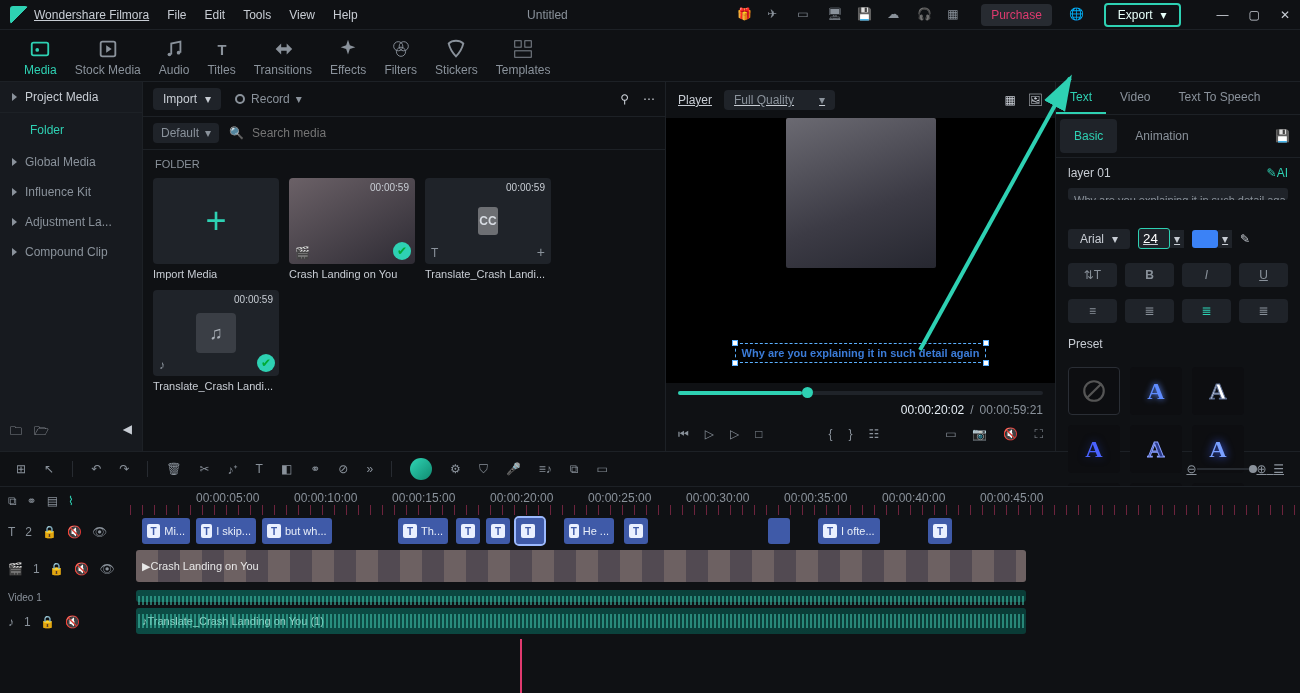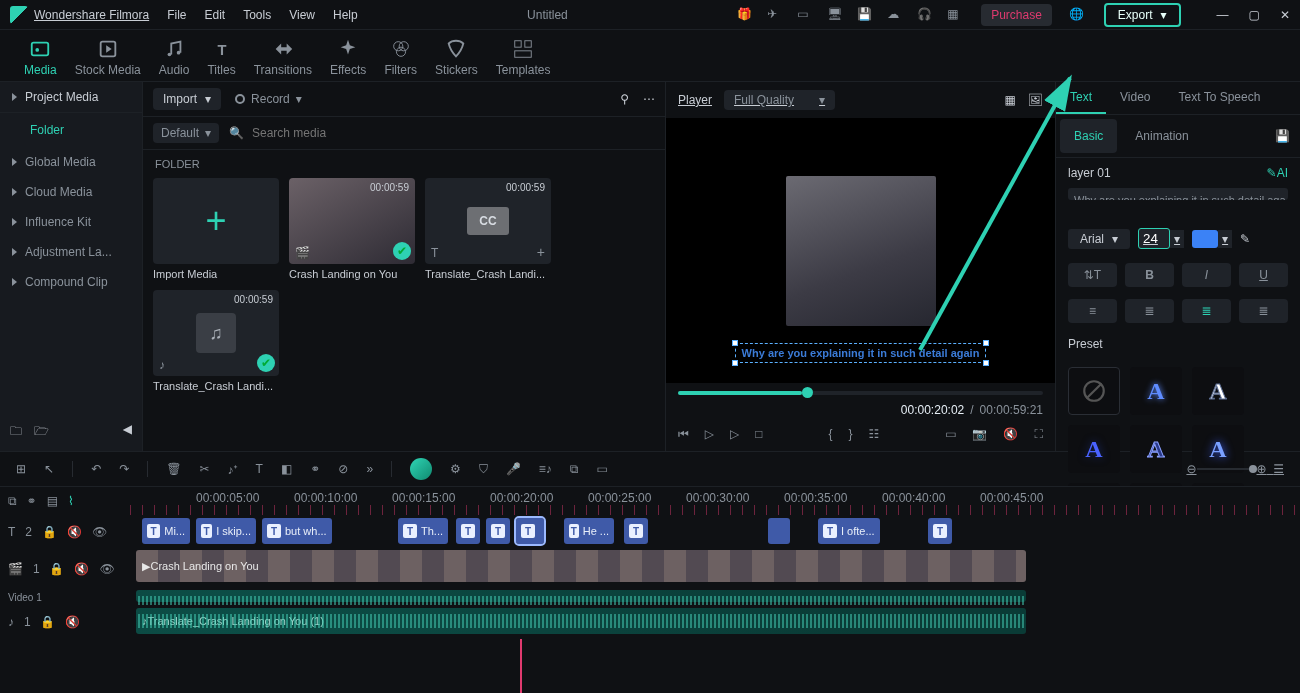--- a/index.html
+++ b/index.html
@@ -59,21 +59,21 @@
   .thumb .ll{position:absolute;bottom:4px;left:6px;color:var(--muted);}
   .thumb .plus{position:absolute;bottom:4px;right:6px;color:var(--muted);font-size:14px;}
   .thumb .check{position:absolute;right:4px;bottom:4px;width:18px;height:18px;background:var(--teal);border-radius:50%;display:flex;align-items:center;justify-content:center;color:#0a3;}
   .thumb .big-plus{font-size:36px;color:var(--teal);font-weight:200;}
   .thumb-label{margin-top:4px;color:#c8cdd4;font-size:11px;white-space:nowrap;overflow:hidden;text-overflow:ellipsis;}
   
   .player-col{width:390px;background:var(--bg);border-left:1px solid #1d2126;display:flex;flex-direction:column;}
   .pl-head{display:flex;align-items:center;justify-content:space-between;padding:8px 12px;}
   .qual{background:var(--bg3);padding:3px 10px;border-radius:4px;display:flex;align-items:center;gap:25px;color:var(--muted);}
   .pl-icos{display:flex;gap:12px;}
-  .pl-stage{flex:1;background:#000;display:flex;align-items:center;justify-content:center;position:relative;}
+  .pl-stage{flex:1;background:#000;display:flex;align-items:flex-start;justify-content:center;position:relative;}
   .pl-img{width:150px;height:150px;background:linear-gradient(160deg,#6b6a72 0%,#3c3b45 60%,#262730 100%);position:relative;border-radius:2px;}
   .pl-captions{position:absolute;top:66px;color:#fff;font-size:10px;text-align:center;line-height:1.3;width:100%;}
   .sel-text{border:1px dashed #5bb0ff;color:#3b7bd7;font-size:11px;font-weight:600;padding:3px 6px;position:absolute;bottom:20px;display:flex;align-items:center;}
   .sel-text .h{width:6px;height:6px;background:#fff;border:1px solid #5bb0ff;position:absolute;}
   .pl-time{display:flex;align-items:center;justify-content:flex-end;gap:6px;padding:0 12px 4px;color:var(--muted);}
   .pl-time .cur{color:#e6eef5;}
   .scrub{height:4px;background:var(--bg3);margin:8px 12px;border-radius:2px;position:relative;}
   .scrub::before{content:"";position:absolute;left:0;top:0;width:34%;height:100%;background:var(--teal);border-radius:2px;}
   .scrub-knob{position:absolute;left:34%;top:-4px;width:11px;height:11px;background:var(--teal);border-radius:50%;}
   .pl-controls{display:flex;align-items:center;justify-content:space-between;padding:6px 12px 10px;}
@@ -241,24 +241,20 @@
         <div class="chev"></div>
         <span>Project Media</span>
       </div>
     <div class="lc-folder">Folder</div>
     <div class="lc-item">
         <div class="chev"></div>
         <span>Global Media</span>
       </div>
     <div class="lc-item">
         <div class="chev"></div>
-        <span>Cloud Media</span>
-      </div>
-    <div class="lc-item">
-        <div class="chev"></div>
         <span>Influence Kit</span>
       </div>
     <div class="lc-item">
         <div class="chev"></div>
         <span>Adjustment La...</span>
       </div>
     <div class="lc-item">
         <div class="chev"></div>
         <span>Compound Clip</span>
       </div>
@@ -305,21 +301,21 @@
         <div class="thumb-box" style="background:linear-gradient(150deg,#6b6167,#2e2b34);">
           <span class="dur">00:00:59</span>
           <span class="ll">🎬</span>
           <div class="check">✔</div>
         </div>
         <div class="thumb-label">Crash Landing on You</div>
       </div>
       <div class="thumb">
         <div class="thumb-box">
           <span class="dur">00:00:59</span>
-          <div style="width:42px;height:28px;background:#6d6f73;border-radius:3px;display:flex;align-items:center;justify-content:center;color:#d8dce2;font-weight:700">CC</div>
+          <div style="width:20px;height:28px;background:#6d6f73;border-radius:3px;display:flex;align-items:center;justify-content:center;color:#d8dce2;font-weight:700">CC</div>
           <span class="ll">T</span>
           <span class="plus">+</span>
         </div>
         <div class="thumb-label">Translate_Crash Landi...</div>
       </div>
       <div class="thumb">
         <div class="thumb-box">
           <span class="dur">00:00:59</span>
           <div style="width:40px;height:40px;background:#3a3e45;border-radius:4px;display:flex;align-items:center;justify-content:center;font-size:18px;color:#aab0b8">♫</div>
           <span class="ll">♪</span>

